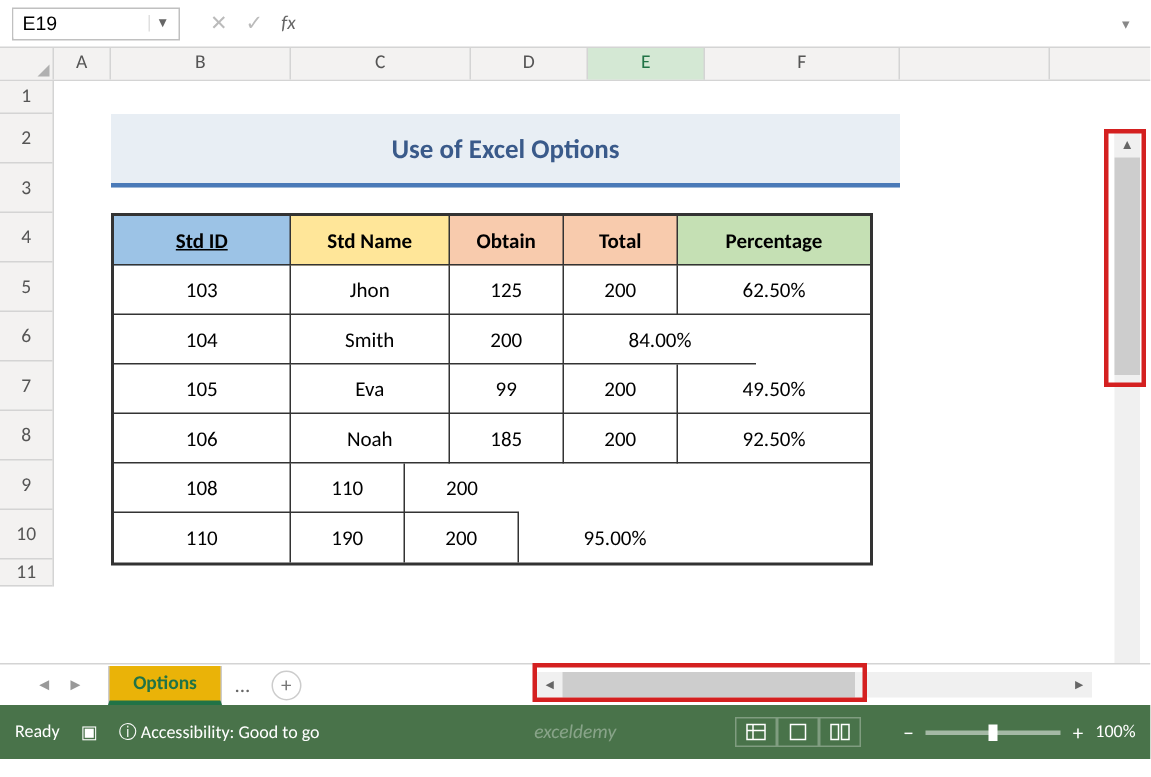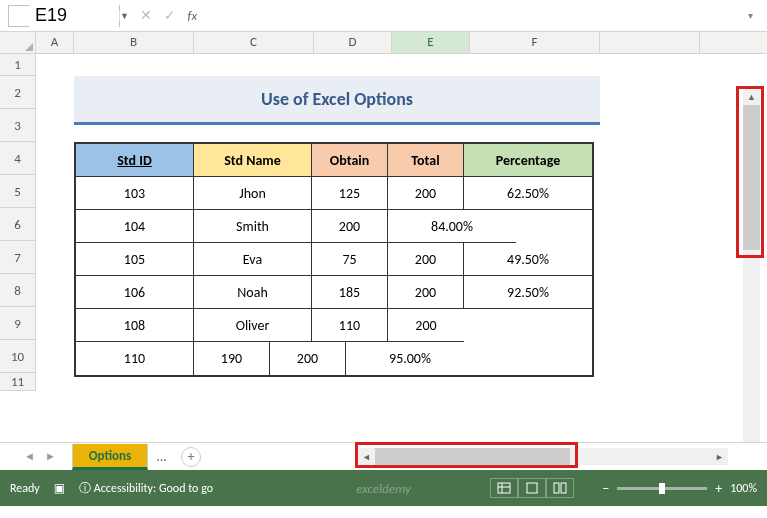--- a/index.html
+++ b/index.html
@@ -1,20 +1,20 @@
 <!DOCTYPE html>
 <html><head>
   <meta charset="utf-8">
   <style>
     * { box-sizing: border-box; margin: 0; padding: 0; }
     body { font-family: Calibri, Arial, sans-serif; font-size: 14px; background: #fff; width: 767px; height: 518px; overflow: hidden; position: relative; }
     
     .name-box-area { display: flex; align-items: center; height: 32px; padding: 6px 8px; border-bottom: 1px solid #d4d4d4; gap: 10px; }
     .name-box { display: flex; align-items: center; border: 1px solid #c0c0c0; background: #fff; width: 112px; height: 22px; }
-    .name-box-input { border: none; padding: 2px 6px; width: 90px; font-size: 18px; outline: none; margin-left: 20px; }
+    .name-box-input { border: none; padding: 2px 6px; width: 90px; font-size: 13px; outline: none; }
     .name-box-dd { width: 18px; text-align: center; color: #666; font-size: 9px; border-left: 1px solid #e0e0e0; cursor: pointer; }
     .fx-btns { display: flex; gap: 12px; align-items: center; color: #bbb; padding: 0 10px; }
     .fx-label { font-style: italic; color: #666; font-size: 13px; }
     .formula-input { border: none; flex: 1; height: 20px; outline: none; }
     .formula-expand { color: #888; font-size: 10px; padding-right: 6px; cursor: pointer; }
     
     .sheet-area { display: flex; height: 410px; position: relative; }
     .grid-container { flex: 1; position: relative; }
     
     .col-headers { display: flex; height: 22px; background: #f3f2f1; border-bottom: 1px solid #d4d4d4; }
@@ -32,21 +32,21 @@
     
     .cells { position: relative; flex: 1; }
     
     .title-merged { position: absolute; left: 38px; top: 22px; width: 526px; height: 49px; background: #e8eef4; border-bottom: 3px solid #4a7ab8; display: flex; align-items: center; justify-content: center; color: #3a5a8a; font-size: 18px; font-weight: 600; }
     
     .data-table { position: absolute; left: 38px; top: 88px; border: 2px solid #333; }
     .dt-row { display: flex; }
     .dt-cell { height: 33px; display: flex; align-items: center; justify-content: center; border-right: 1px solid #333; border-bottom: 1px solid #333; font-size: 14px; }
     .dt-cell:last-child { border-right: none; }
     .dt-row:last-child .dt-cell { border-bottom: none; }
-    .dt-b { width: 118px; } .dt-c { width: 118px; text-align: center; } .dt-d { width: 76px; } .dt-e { width: 76px; } .dt-f { width: 128px; }
+    .dt-b { width: 118px; } .dt-c { width: 106px; text-align: center; } .dt-d { width: 76px; } .dt-e { width: 76px; } .dt-f { width: 128px; }
     .hdr { font-weight: bold; }
     .hdr.dt-b { background: #9cc3e6; text-decoration: underline; } .hdr.dt-c { background: #ffe699; } .hdr.dt-d { background: #f8cbad; } .hdr.dt-e { background: #f8cbad; } .hdr.dt-f { background: #c5e0b4; }
     
     .vscroll-highlight { position: absolute; right: 3px; top: 54px; width: 28px; height: 172px; border: 3px solid #d42020; z-index: 10; }
     .vscroll { position: absolute; right: 7px; top: 56px; width: 17px; height: 408px; background: #f0f0f0; }
     .vscroll-up, .vscroll-down { height: 17px; background: #f0f0f0; text-align: center; font-size: 9px; color: #666; line-height: 17px; cursor: pointer; }
     .vscroll-thumb { position: absolute; top: 17px; width: 17px; height: 145px; background: #cdcdcd; cursor: pointer; }
     
     .tabs-bar { display: flex; align-items: center; height: 28px; background: #fff; border-top: 1px solid #d4d4d4; padding: 0 8px; position: relative; }
     .tab-nav { display: flex; gap: 10px; color: #999; font-size: 11px; padding: 0 16px; }
@@ -133,34 +133,33 @@
           </div>
           <div class="dt-row">
             <div class="dt-cell dt-b">104</div>
             <div class="dt-cell dt-c">Smith</div>
             <div class="dt-cell dt-e">200</div>
             <div class="dt-cell dt-f">84.00%</div>
           </div>
           <div class="dt-row">
             <div class="dt-cell dt-b">105</div>
             <div class="dt-cell dt-c">Eva</div>
-            <div class="dt-cell dt-d">75</div>
+            <div class="dt-cell dt-d">99</div>
             <div class="dt-cell dt-e">200</div>
             <div class="dt-cell dt-f">49.50%</div>
           </div>
           <div class="dt-row">
             <div class="dt-cell dt-b">106</div>
             <div class="dt-cell dt-c">Noah</div>
             <div class="dt-cell dt-d">185</div>
             <div class="dt-cell dt-e">200</div>
             <div class="dt-cell dt-f">92.50%</div>
           </div>
           <div class="dt-row">
             <div class="dt-cell dt-b">108</div>
-            <div class="dt-cell dt-c">Oliver</div>
             <div class="dt-cell dt-d">110</div>
             <div class="dt-cell dt-e">200</div>
           </div>
           <div class="dt-row">
             <div class="dt-cell dt-b">110</div>
             <div class="dt-cell dt-d">190</div>
             <div class="dt-cell dt-e">200</div>
             <div class="dt-cell dt-f">95.00%</div>
           </div>
         </div>

